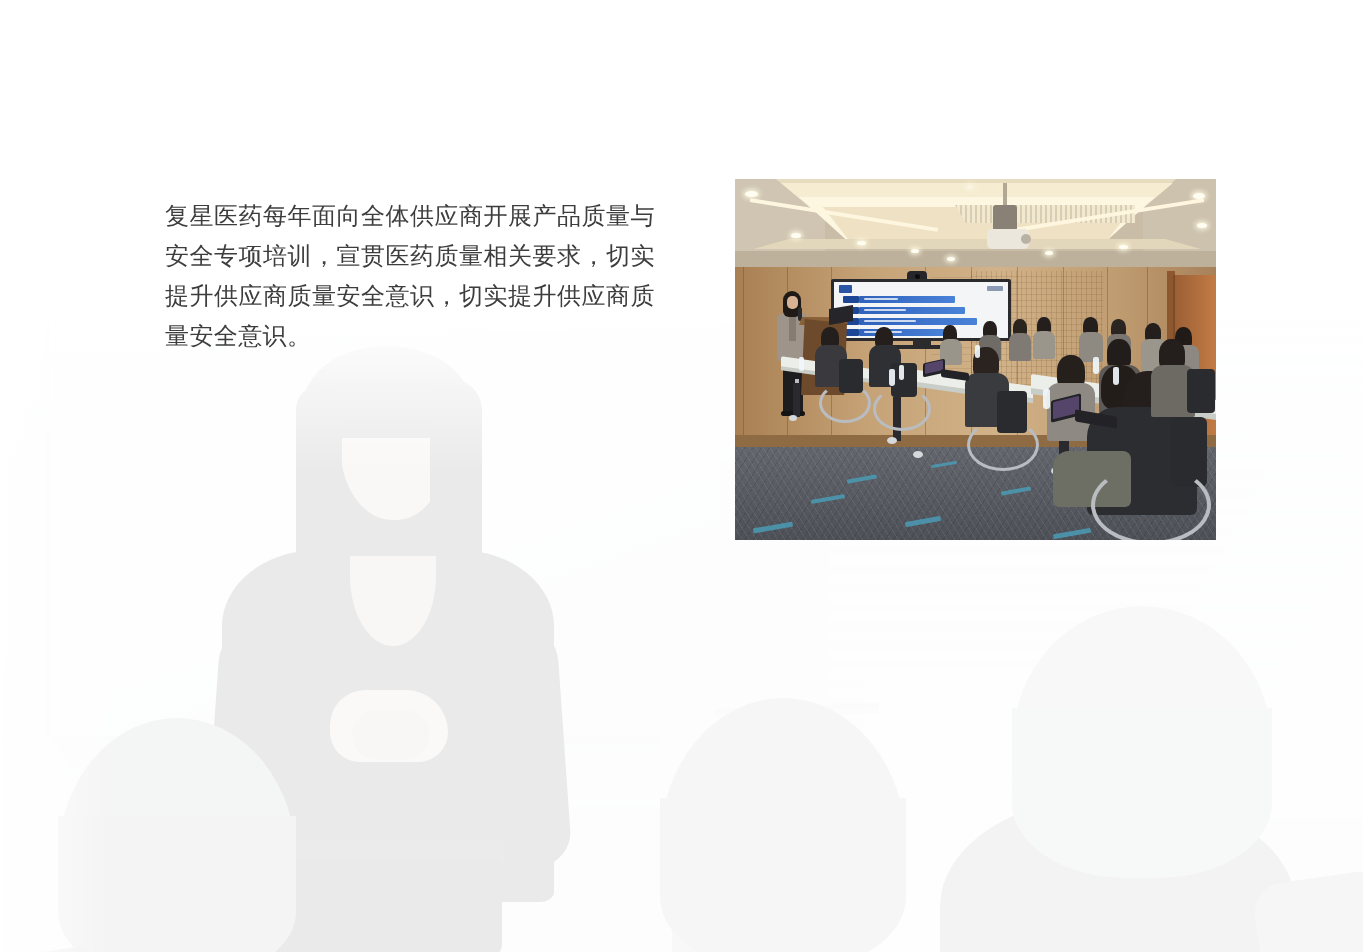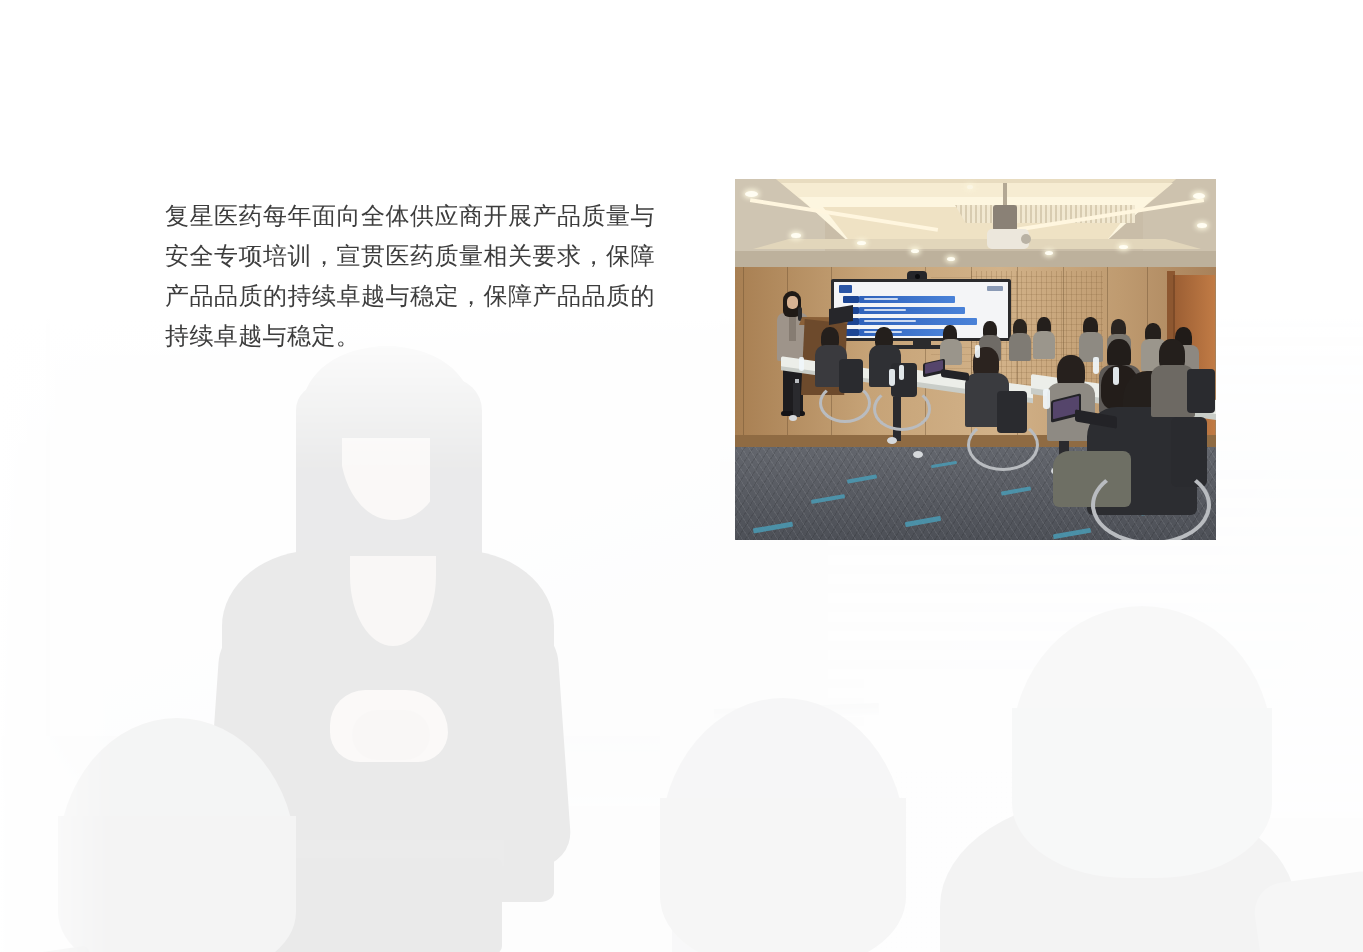--- a/index.html
+++ b/index.html
@@ -222,21 +222,21 @@
     <div class="bg-head bg-shoulder-3"></div>
     <div class="bg-head bg-head-3"></div>
     <div class="bg-head bg-head-3b"></div>
     <div class="bg-chair"></div>
     <div class="bg-stand"></div>
 
     <div class="bg-fade-top"></div>
     <div class="bg-fade-left"></div>
   </div>
 
-  <p class="copy">复星医药每年面向全体供应商开展产品质量与安全专项培训，宣贯医药质量相关要求，保障产品品质的持续卓越与稳定，保障产品品质的持续卓越与稳定。</p>
+  <p class="copy">复星医药每年面向全体供应商开展产品质量与安全专项培训，宣贯医药质量相关要求，切实提升供应商质量安全意识，切实提升供应商质量安全意识。</p>
 
   <div class="photo">
 
     <div class="ph ceil-base"></div>
     <div class="ph ceil-flat-l"></div>
     <div class="ph ceil-flat-r"></div>
     <div class="ph ceil-tray1"></div>
     <div class="ph ceil-tray2"></div>
     <div class="ph ceil-tray3"></div>
     <div class="ph ceil-inner"></div>

